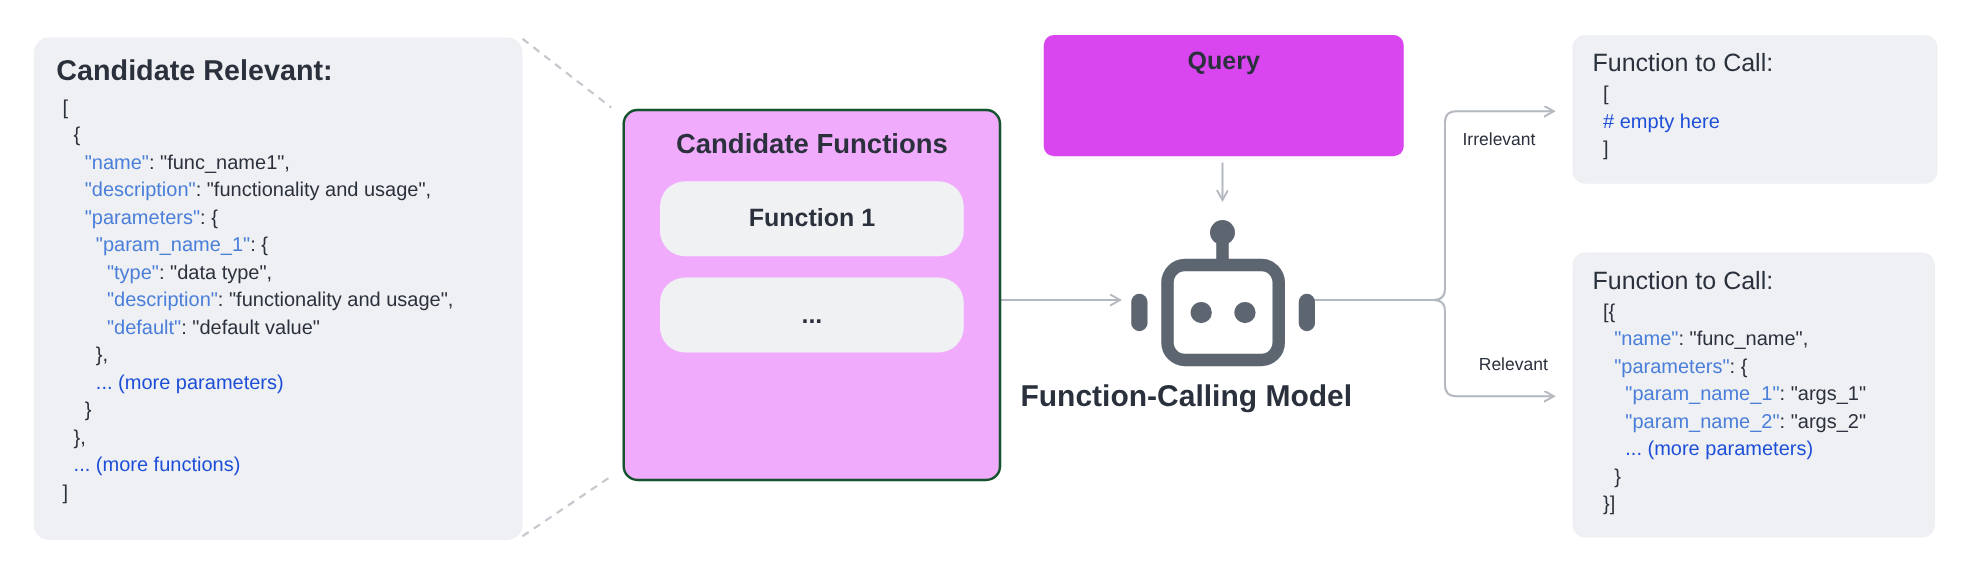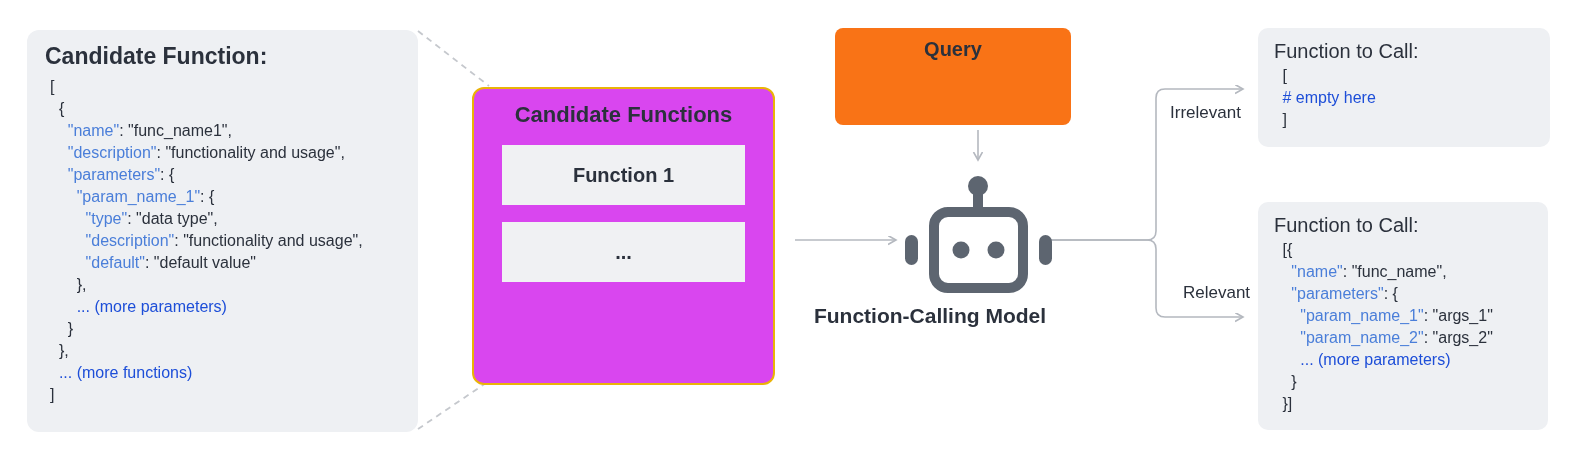--- a/index.html
+++ b/index.html
@@ -17,37 +17,37 @@
   .tok-p { color:#2b313c; }
   .tok-k { color:#4a7ed9; }
   .tok-g { color:#1d4ed8; }
 
   
   .left-panel { left:27px; top:30px; width:391px; height:402px; }
   .left-title { font-weight:bold; font-size:23px; padding:13px 0 6px 18px; }
   .left-code  { padding-left:23px; }
 
   
-  .cand-box { left:472px; top:87px; width:299px; height:294px; background:#d946ef;
-              border:2px solid #eab308; border-radius:12px; }
+  .cand-box { left:498px; top:87px; width:299px; height:294px; background:#f0abfc;
+              border:2px solid #14532d; border-radius:12px; }
   .cand-title { text-align:center; font-weight:bold; font-size:22px; margin-top:13px; }
-  .func-item { margin:17px 28px 0 28px; height:60px; background:#f0f1f3; border-radius:0;
+  .func-item { margin:17px 28px 0 28px; height:60px; background:#f0f1f3; border-radius:20px;
                display:flex; align-items:center; justify-content:center;
                font-weight:bold; font-size:20px; }
 
   
-  .query-box { left:835px; top:28px; width:236px; height:97px; background:#f97316;
+  .query-box { left:835px; top:28px; width:288px; height:97px; background:#d946ef;
                border-radius:8px; text-align:center; }
   .query-title { font-weight:bold; font-size:20px; margin-top:10px; }
   .query-text  { font-size:18px; line-height:24px; width:266px; margin:2px auto 0 auto; }
 
-  .model-label { left:770px; top:304px; width:320px; text-align:center;
-                 font-weight:bold; font-size:21px; }
+  .model-label { left:789px; top:304px; width:320px; text-align:center;
+                 font-weight:bold; font-size:24px; }
 
-  .branch-label { font-size:17px; }
+  .branch-label { font-size:14px; }
   .lbl-irrelevant { left:1170px; top:103px; }
   .lbl-relevant   { left:1183px; top:283px; }
 
   
   .out-box-top    { left:1258px; top:28px;  width:292px; height:119px; border-radius:10px; }
   .out-box-bottom { left:1258px; top:202px; width:290px; height:228px; border-radius:10px; }
   .out-title { font-weight:normal; font-size:20px; padding:12px 0 2px 16px; }
   .out-code  { padding-left:20px; }
 </style>
 </head>
@@ -77,21 +77,21 @@
       <circle cx="978" cy="186" r="10"></circle>
       <rect x="934" y="212" width="89" height="76" rx="14" fill="#ffffff" stroke="#5d6570" stroke-width="10"></rect>
       <rect x="905" y="235" width="13" height="30" rx="6.5"></rect>
       <rect x="1039" y="235" width="13" height="30" rx="6.5"></rect>
       <circle cx="961" cy="250" r="8.5"></circle>
       <circle cx="996" cy="250" r="8.5"></circle>
     </g>
   </svg>
 
   <div class="abs gray-panel left-panel">
-    <div class="left-title">Candidate Function:</div>
+    <div class="left-title">Candidate Relevant:</div>
     <div class="code left-code"><div class="code-line"><span class="tok-p">[</span></div><div class="code-line"><span class="tok-p">  {</span></div><div class="code-line"><span class="tok-p">    </span><span class="tok-k">"name"</span><span class="tok-p">: "func_name1",</span></div><div class="code-line"><span class="tok-p">    </span><span class="tok-k">"description"</span><span class="tok-p">: "functionality and usage",</span></div><div class="code-line"><span class="tok-p">    </span><span class="tok-k">"parameters"</span><span class="tok-p">: {</span></div><div class="code-line"><span class="tok-p">      </span><span class="tok-k">"param_name_1"</span><span class="tok-p">: {</span></div><div class="code-line"><span class="tok-p">        </span><span class="tok-k">"type"</span><span class="tok-p">: "data type",</span></div><div class="code-line"><span class="tok-p">        </span><span class="tok-k">"description"</span><span class="tok-p">: "functionality and usage",</span></div><div class="code-line"><span class="tok-p">        </span><span class="tok-k">"default"</span><span class="tok-p">: "default value"</span></div><div class="code-line"><span class="tok-p">      },</span></div><div class="code-line"><span class="tok-p">      </span><span class="tok-g">... (more parameters)</span></div><div class="code-line"><span class="tok-p">    }</span></div><div class="code-line"><span class="tok-p">  },</span></div><div class="code-line"><span class="tok-p">  </span><span class="tok-g">... (more functions)</span></div><div class="code-line"><span class="tok-p">]</span></div></div>
   </div>
 
   <div class="abs cand-box">
     <div class="cand-title">Candidate Functions</div>
     <div class="func-item">Function 1</div>
     <div class="func-item">...</div>
   </div>
 
   <div class="abs query-box">

